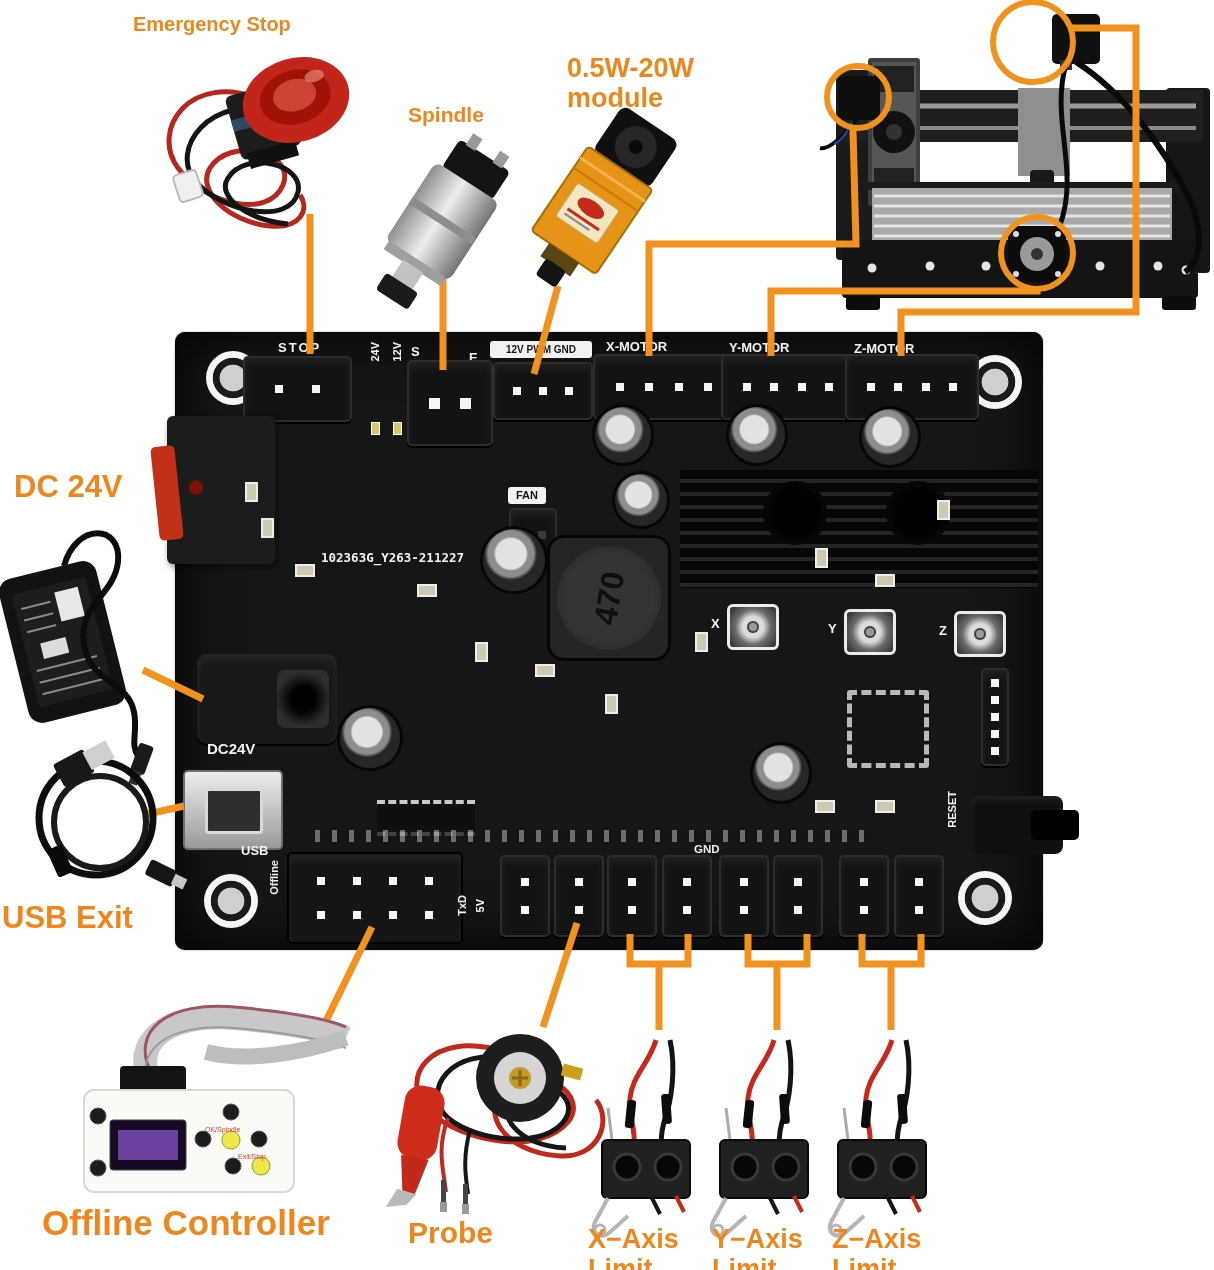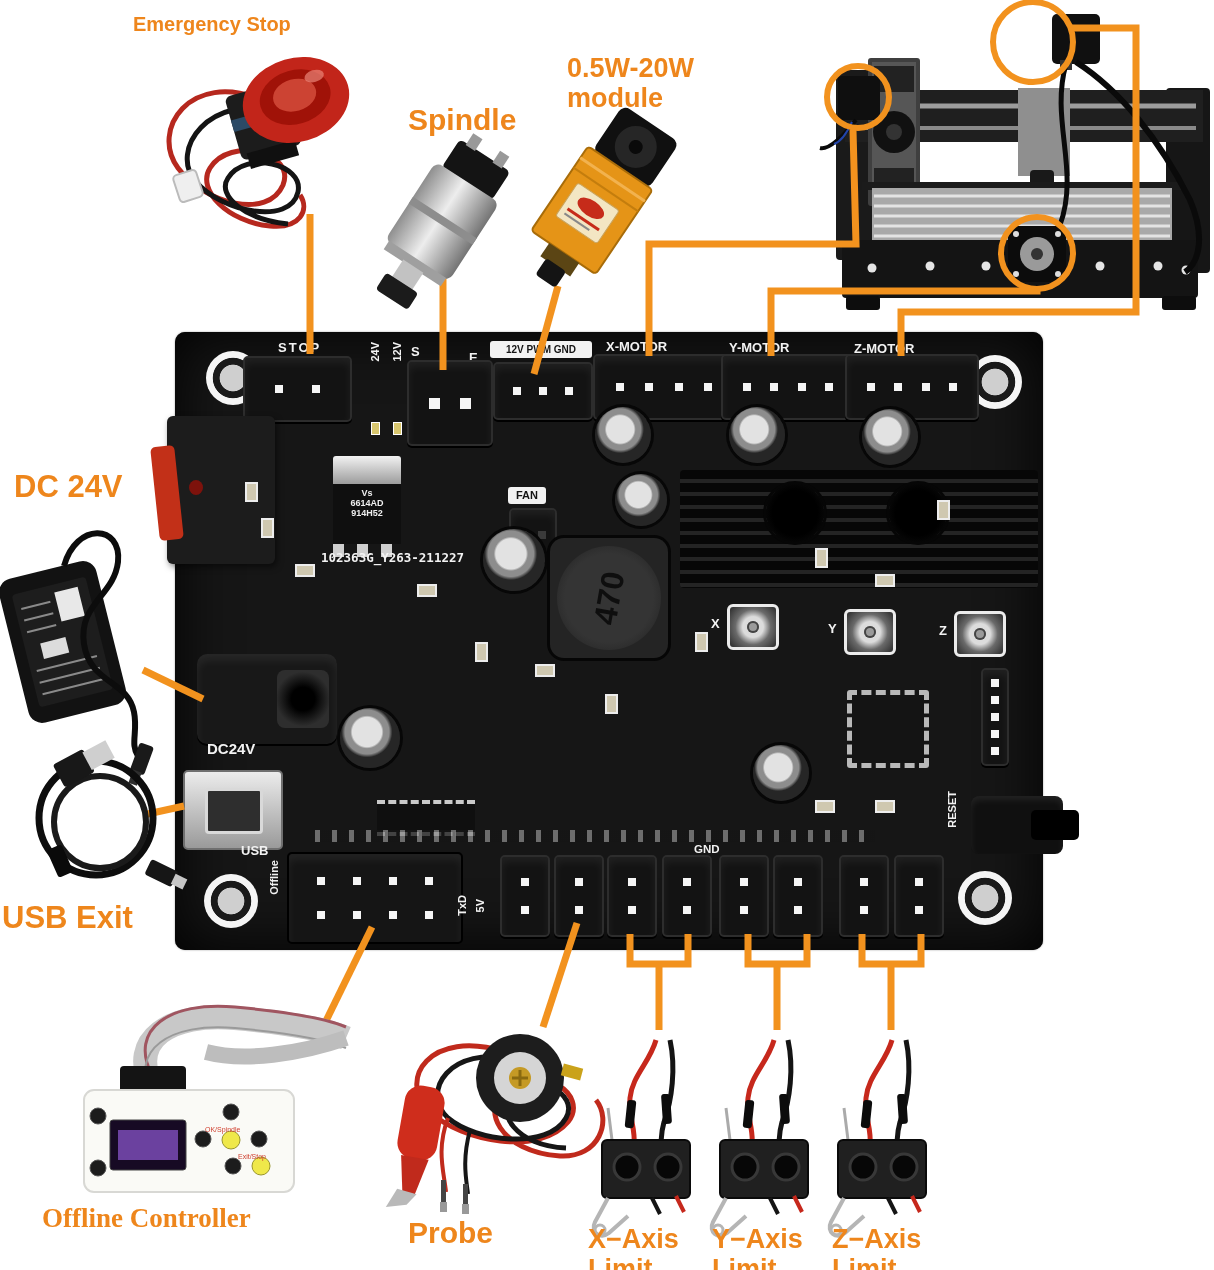--- a/index.html
+++ b/index.html
@@ -89,29 +89,20 @@
       </div>
 
     <div class="silk" style="left:679px;top:9px;font-size:13px;">Z-MOTOR</div>
     <div class="conn" style="left:670px;top:22px;width:130px;height:62px;">
         <span class="pin"></span>
         <span class="pin"></span>
         <span class="pin"></span>
         <span class="pin"></span>
       </div>
 
-    <div style="position:absolute;left:158px;top:124px;width:68px;">
-      <div style="height:28px;background:linear-gradient(#f2f2f2,#9c9c9c);border-radius:3px 3px 0 0;"></div>
-      <div style="height:56px;background:#0f0f0f;color:#eee;font-size:9px;font-weight:bold;text-align:center;padding-top:4px;">
-        <div>Vs</div>
-        <div>6614AD</div>
-        <div>914H52</div>
-      </div>
-      <div style="height:13px;background:repeating-linear-gradient(90deg,#cfcfcf 0 11px,transparent 11px 24px);"></div>
-    </div>
 
     <div class="silkbox" style="left:333px;top:155px;width:38px;height:17px;font-size:11px;line-height:17px;">FAN</div>
     <div class="conn" style="left:334px;top:176px;width:44px;height:50px;">
         <span class="pin dk"></span>
         <span class="pin dk"></span>
       </div>
 
     <div class="cap" style="left:420px;top:75px;width:56px;height:56px;"></div>
     <div class="cap" style="left:554px;top:75px;width:56px;height:56px;"></div>
     <div class="cap" style="left:687px;top:77px;width:56px;height:56px;"></div>
@@ -456,28 +447,28 @@
       <rect x="440" y="1202" width="7" height="10" fill="#999"></rect>
       <rect x="462" y="1204" width="7" height="10" fill="#999"></rect>
     </g>
 
     <use href="#limitsw"></use>
     <use href="#limitsw" transform="translate(118,0)"></use>
     <use href="#limitsw" transform="translate(236,0)"></use>
   </svg>
 
   <div class="lbl" style="left:133px;top:13px;font-size:20px;">Emergency Stop</div>
-  <div class="lbl" style="left:408px;top:103px;font-size:30px;">Spindle</div>
+  <div class="lbl" style="left:408px;top:103px;font-size:21px;">Spindle</div>
   <div class="lbl" style="left:567px;top:53px;font-size:27px;">
     <div>0.5W-20W</div>
     <div>module</div>
   </div>
   <div class="lbl" style="left:14px;top:470px;font-size:31px;">DC 24V</div>
   <div class="lbl" style="left:2px;top:901px;font-size:31px;">USB Exit</div>
-  <div class="lbl" style="left:42px;top:1203px;font-size:27px;font-family:Liberation Serif, serif;">Offline Controller</div>
+  <div class="lbl" style="left:42px;top:1203px;font-size:35px;">Offline Controller</div>
   <div class="lbl" style="left:408px;top:1216px;font-size:30px;text-align:right;">Probe</div>
   <div class="lbl" style="left:588px;top:1224px;font-size:27px;">
     <div>X−Axis</div>
     <div>Limit</div>
   </div>
   <div class="lbl" style="left:712px;top:1224px;font-size:27px;">
     <div>Y−Axis</div>
     <div>Limit</div>
   </div>
   <div class="lbl" style="left:832px;top:1224px;font-size:27px;">

